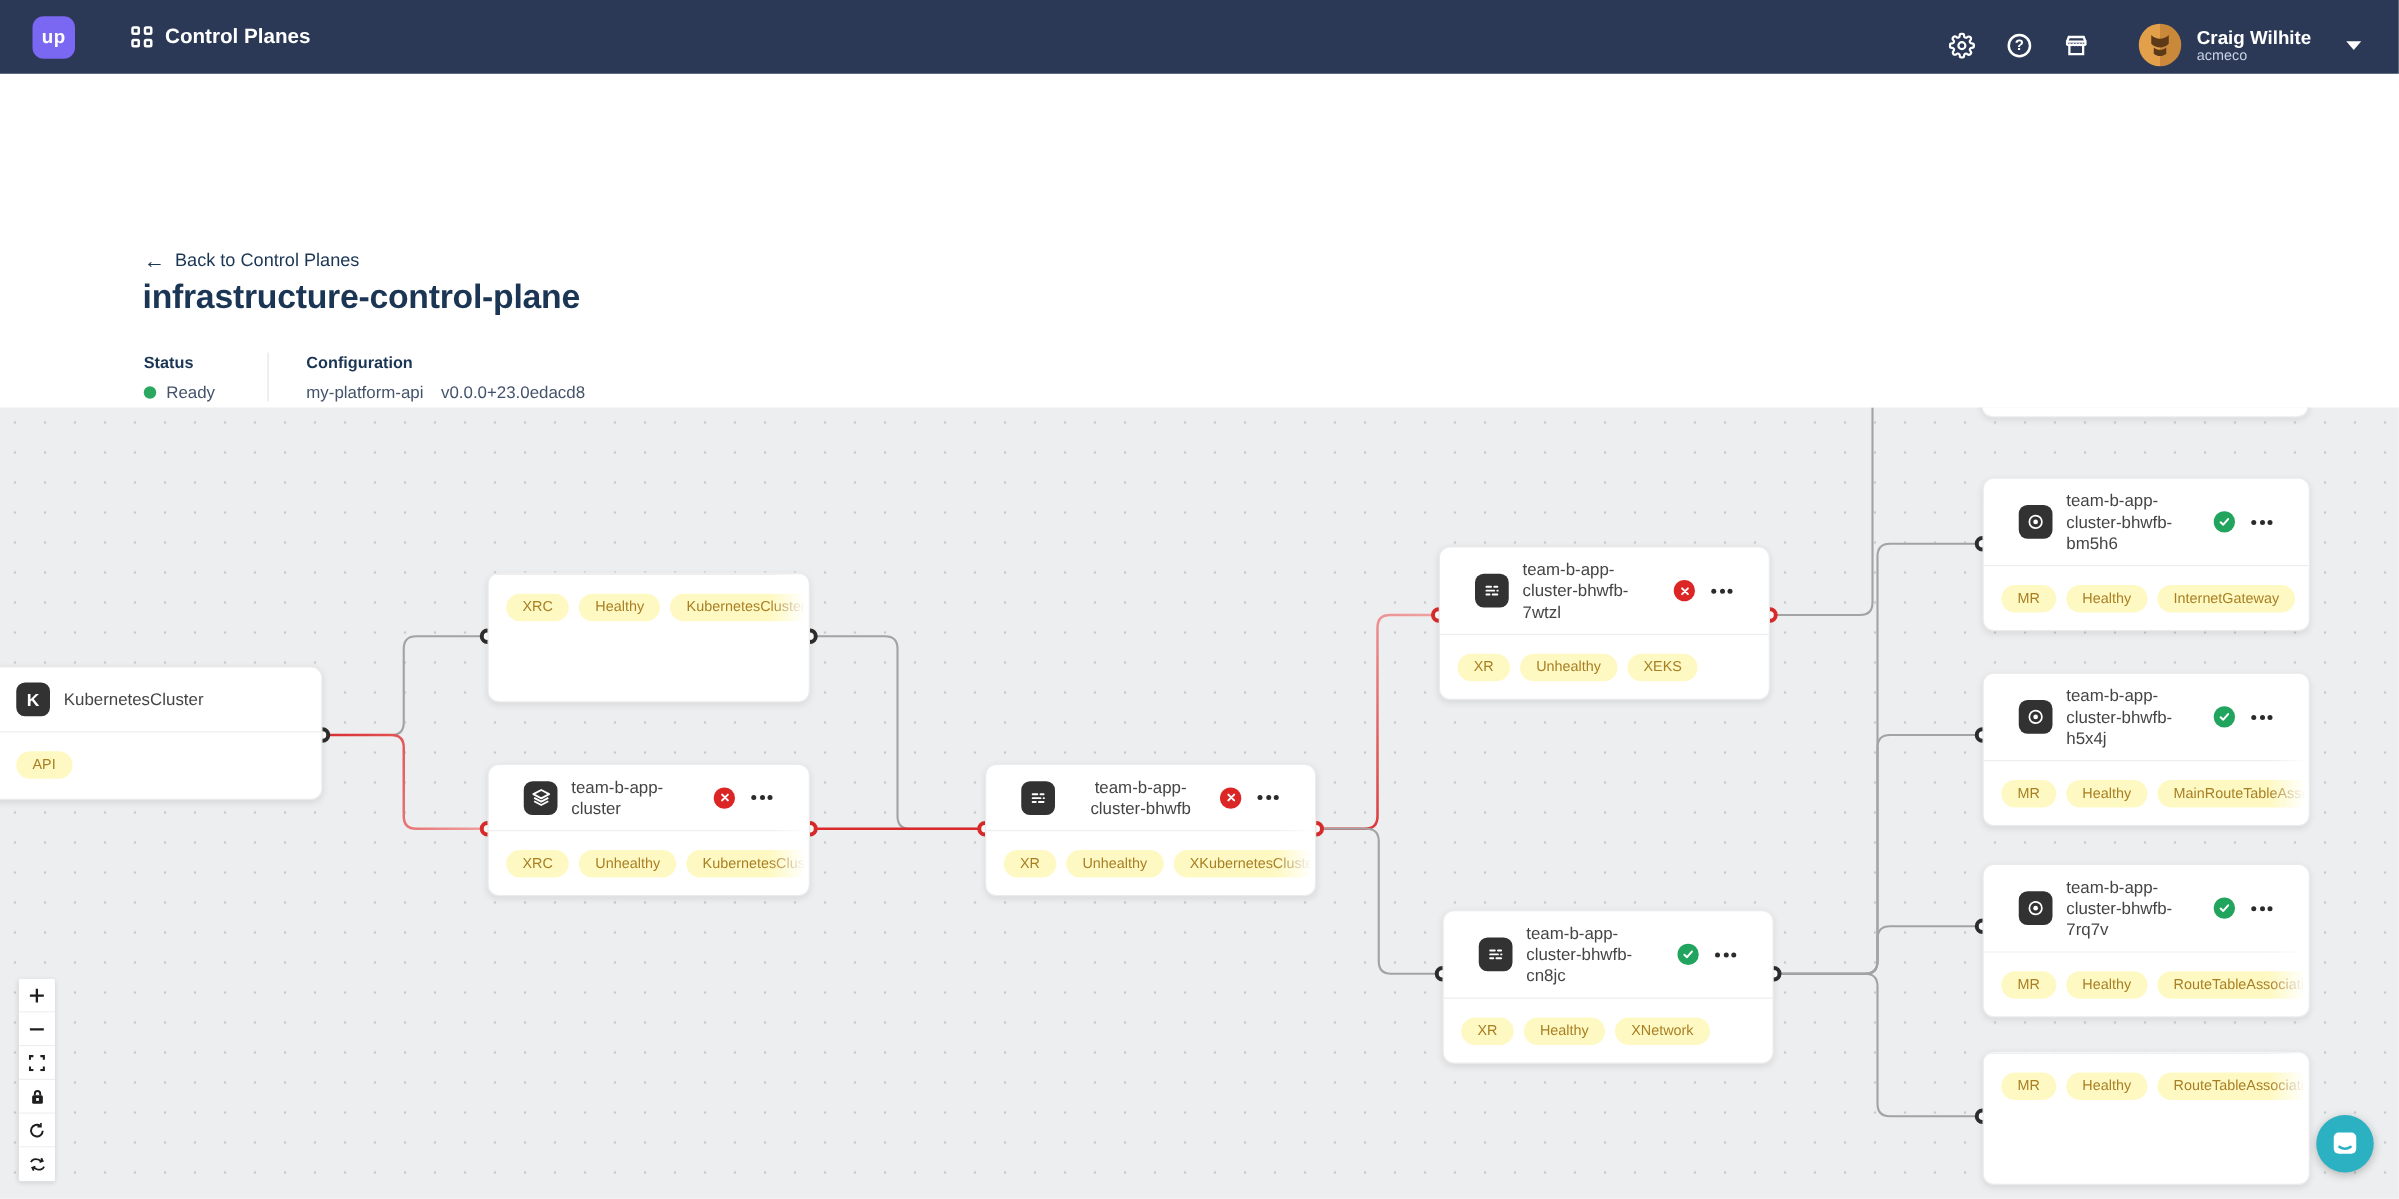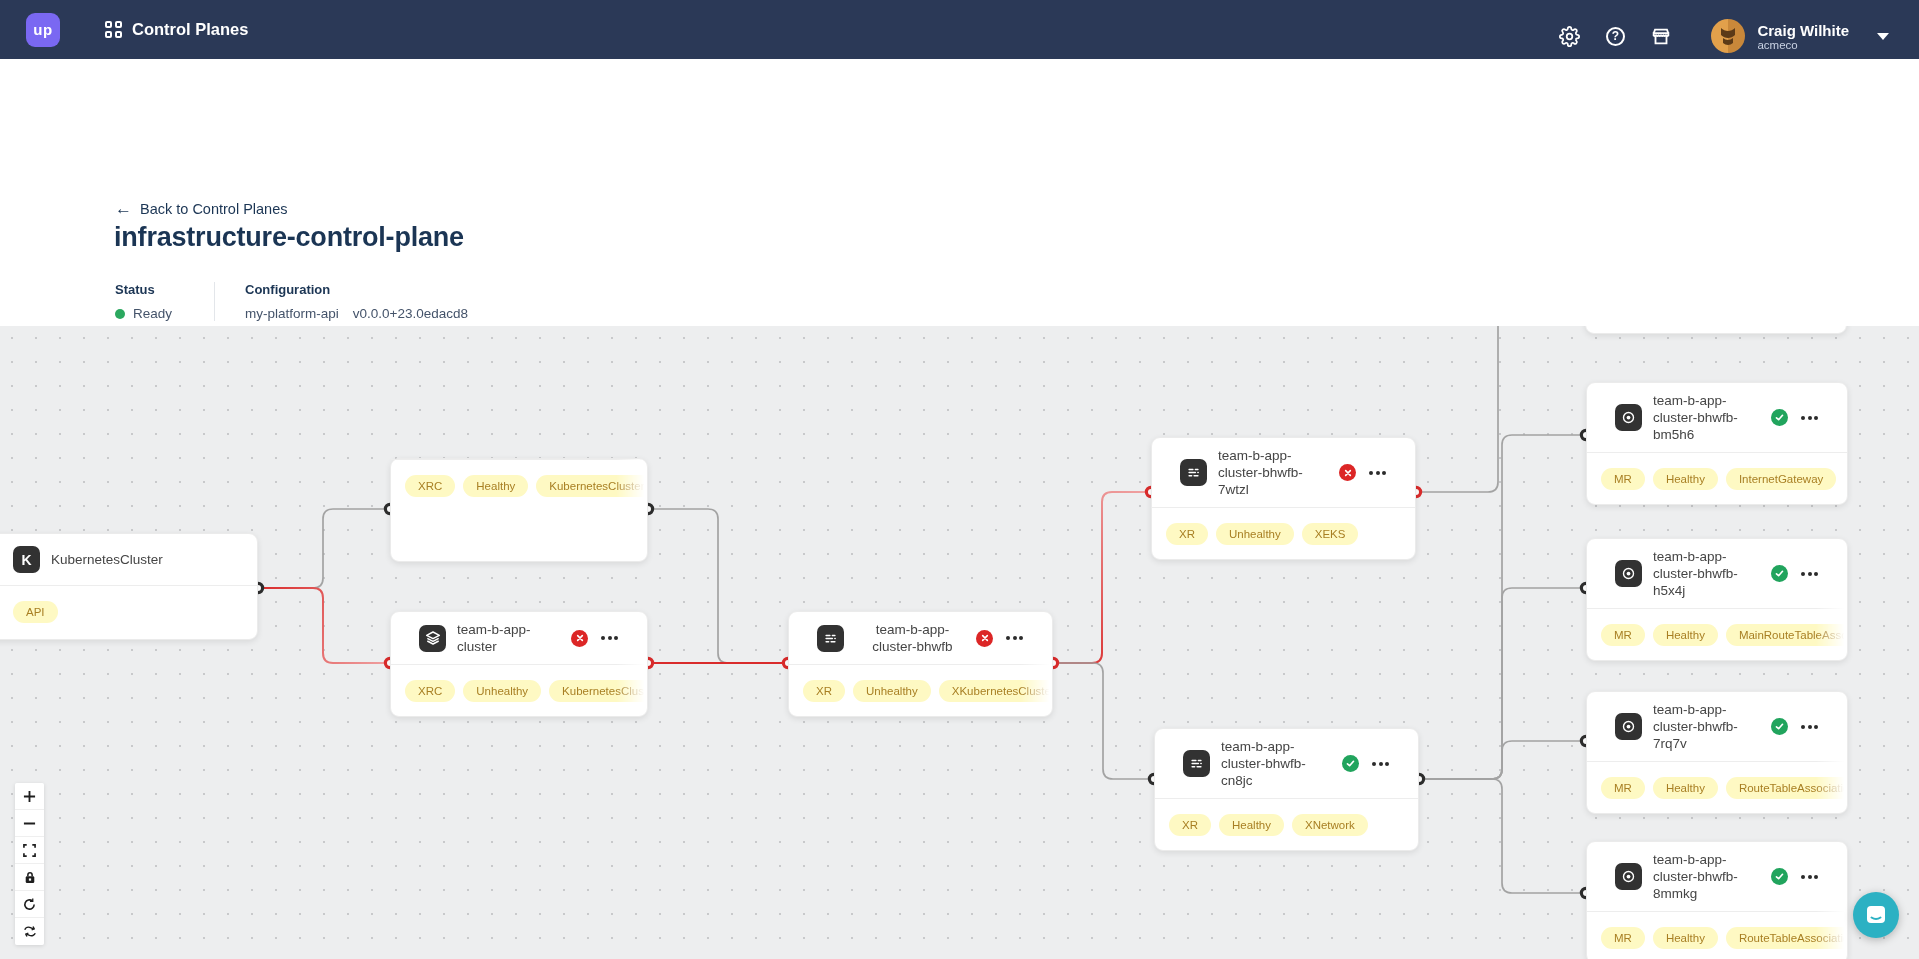--- a/index.html
+++ b/index.html
@@ -402,39 +402,20 @@
             <i></i>
           </span>
     </div>
     <div class="node-badges clip">
           <span class="badge">MR</span>
           <span class="badge">Healthy</span>
           <span class="badge">RouteTableAssociation</span>
         </div>
   </div>
       <div class="node" style="left: 1586px; top: 515px; width: 262px; min-height: 107px;">
-    <div class="node-top">
-      <span class="node-icon">
-            <svg width="15" height="15" viewBox="0 0 24 24" fill="none" stroke="#fff" stroke-width="2.2">
-              <circle cx="12" cy="12" r="8"></circle>
-              <circle cx="12" cy="12" r="3" fill="#fff" stroke="none"></circle>
-            </svg>
-          </span>
-      <span class="node-label">team-b-app-cluster-bhwfb-8mmkg</span>
-      <span class="node-status healthy">
-            <svg width="9" height="9" viewBox="0 0 12 12">
-              <path d="M2 6.5 4.8 9 10 3" stroke="#fff" stroke-width="2.2" fill="none" stroke-linecap="round" stroke-linejoin="round"></path>
-            </svg>
-          </span>
-      <span class="node-menu">
-            <i></i>
-            <i></i>
-            <i></i>
-          </span>
-    </div>
     <div class="node-badges clip">
           <span class="badge">MR</span>
           <span class="badge">Healthy</span>
           <span class="badge">RouteTableAssociation</span>
         </div>
   </div>
     </div>
 
   <div class="zoom-controls" id="zoom-controls">
       <button class="zc-btn">

